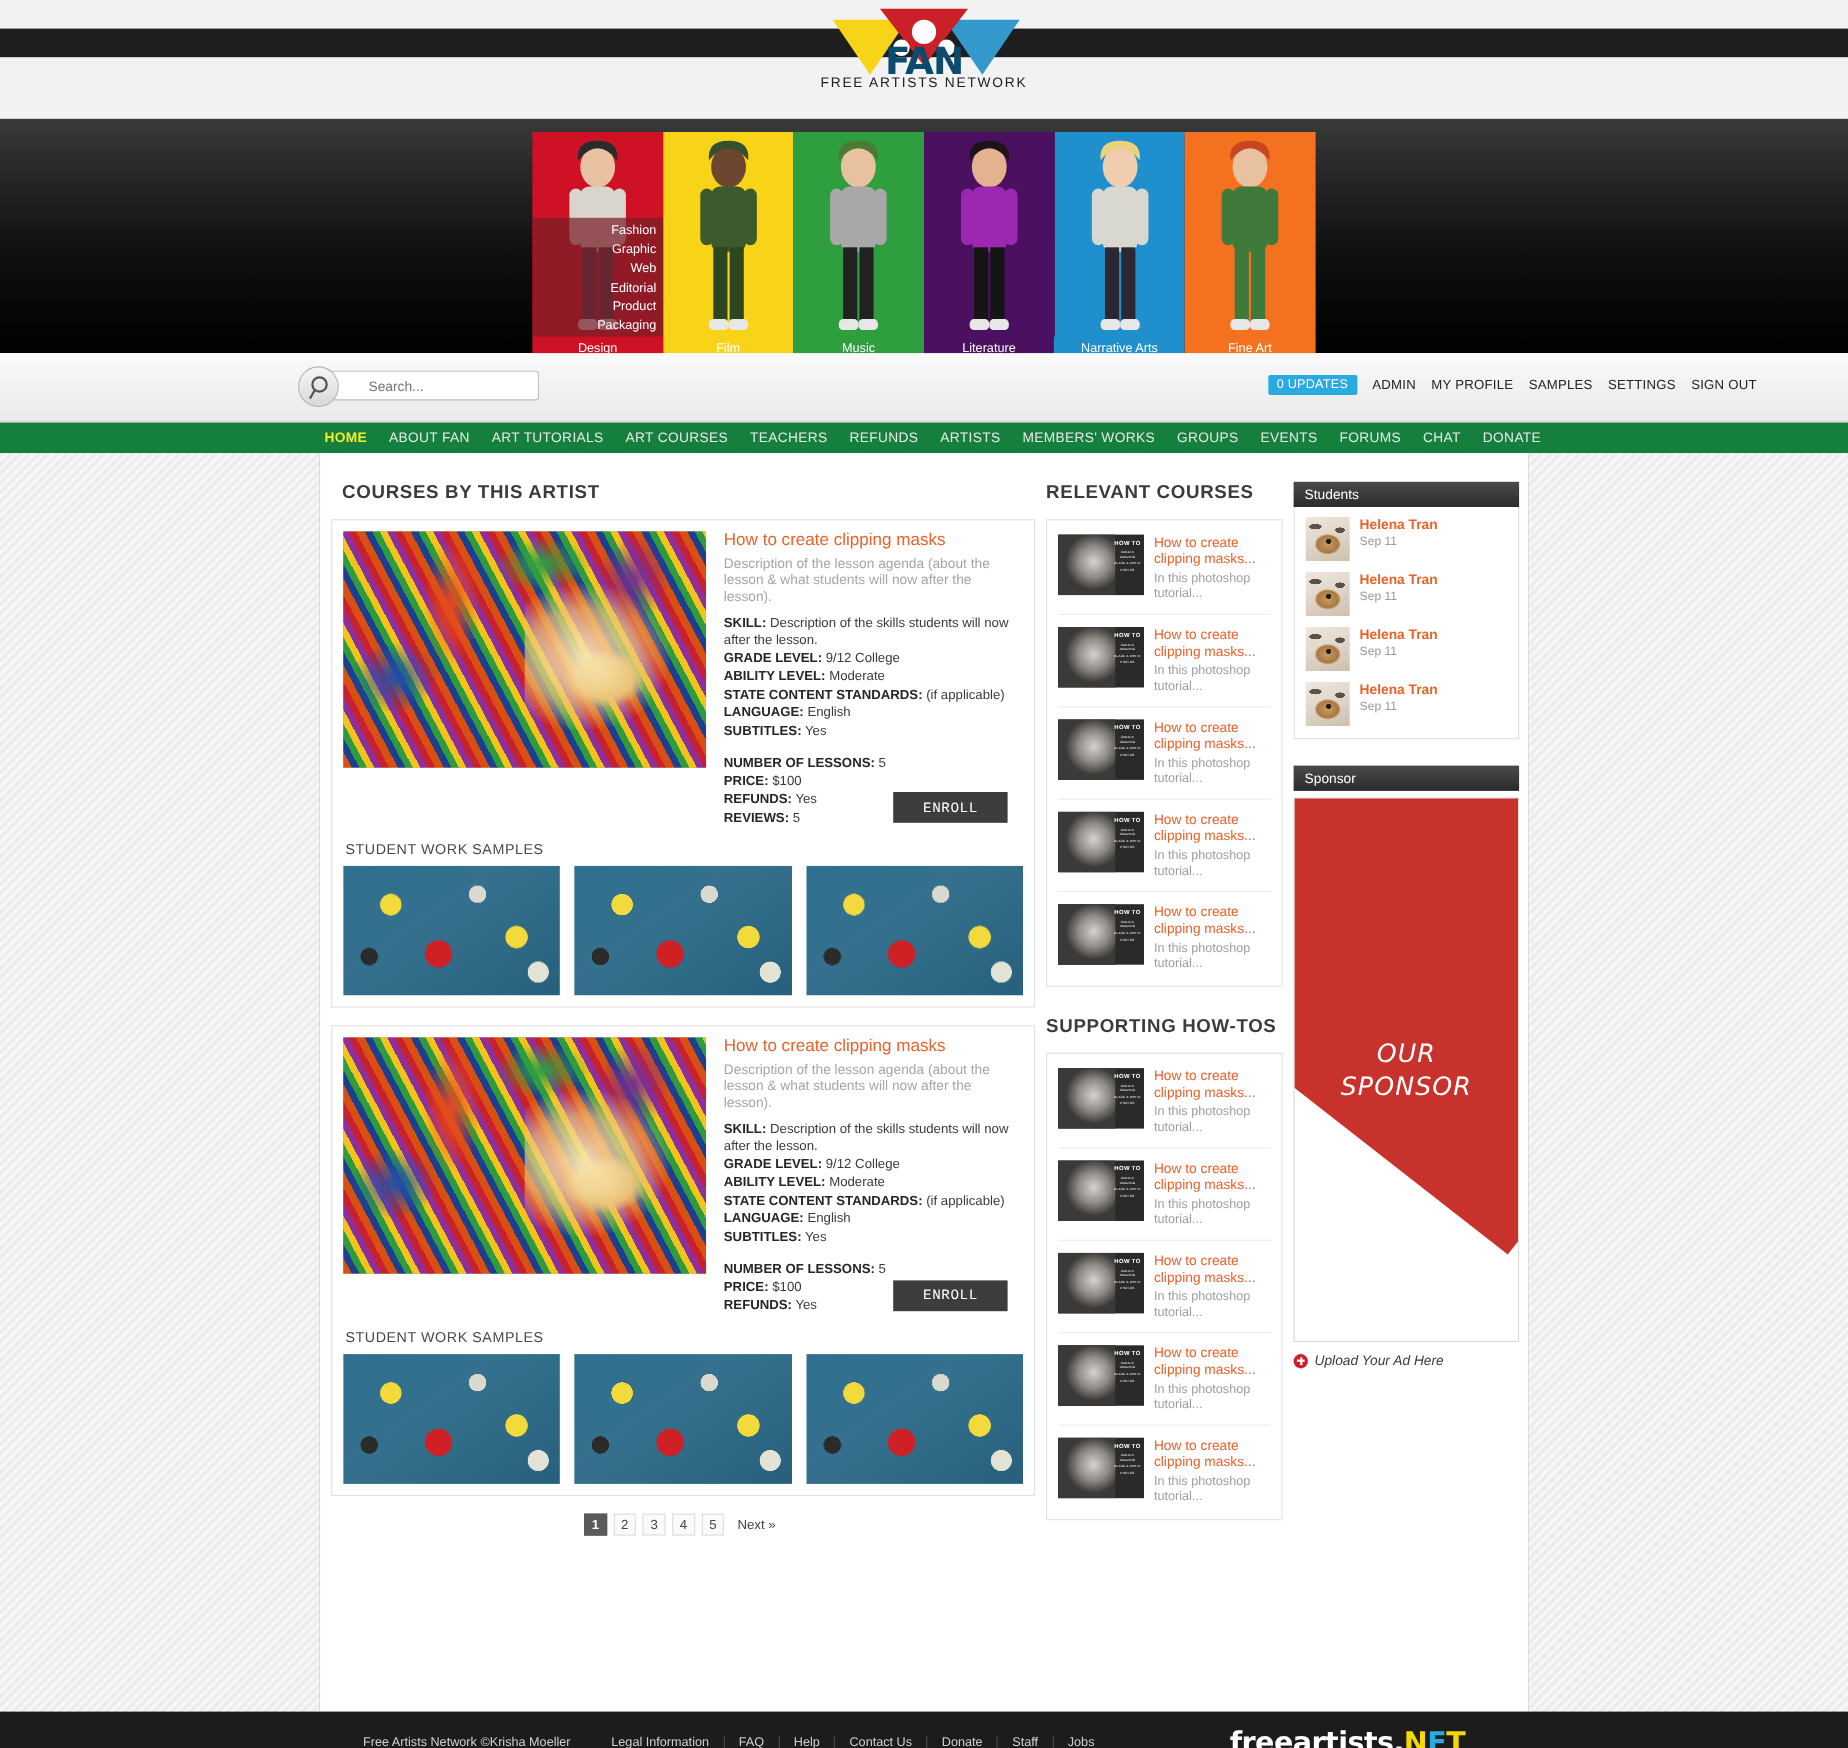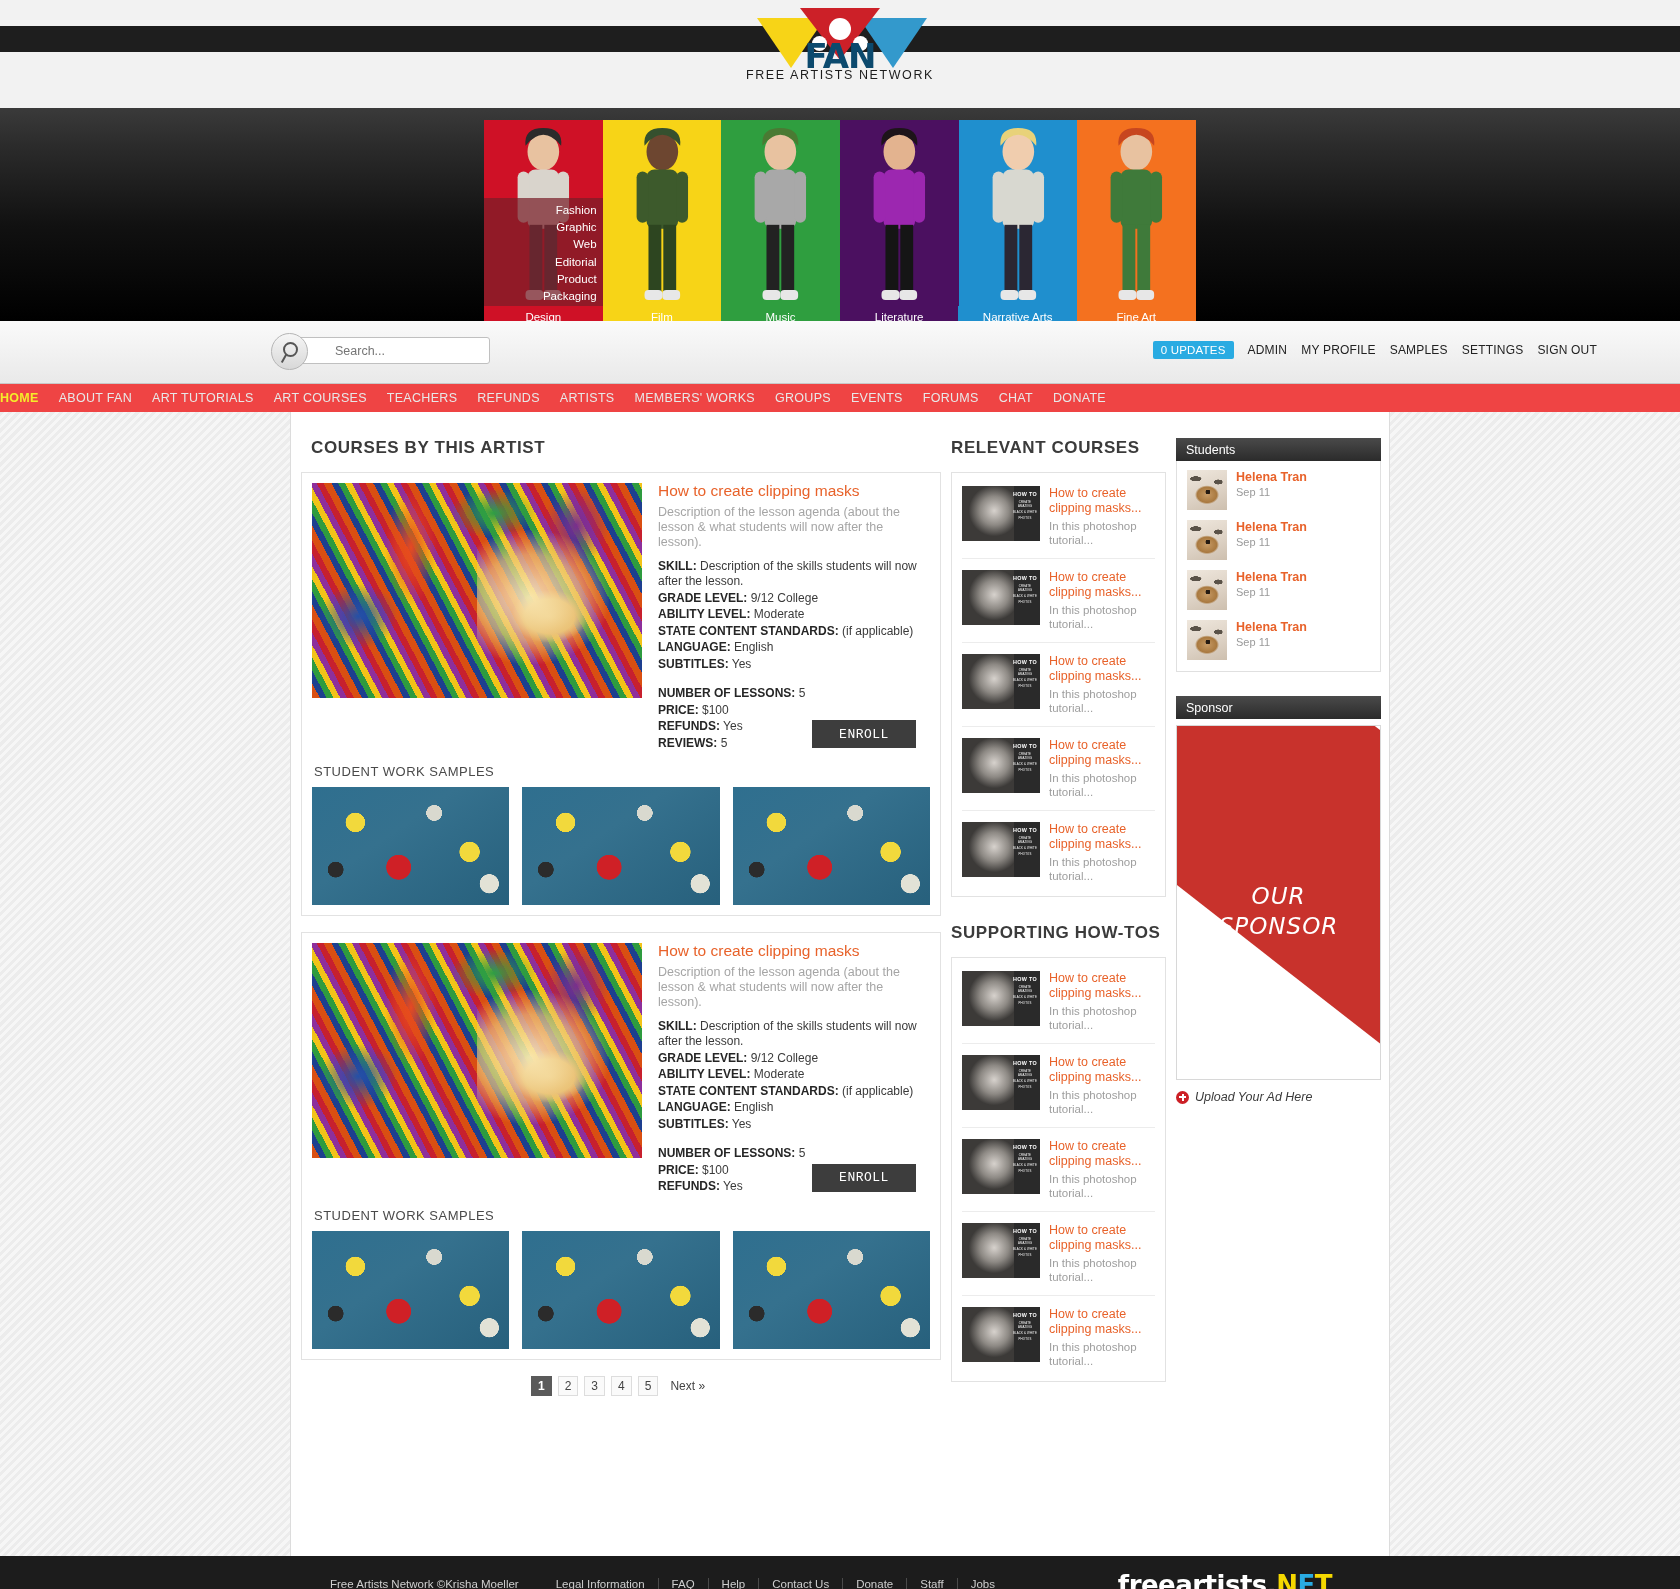--- a/index.html
+++ b/index.html
@@ -43,21 +43,21 @@
   .search-box { position:absolute; left:290px; top:16px; width:200px; height:27px; background:#fff; border:1px solid #c0c0c0; border-radius:3px; }
   .search-box input { width:100%; height:100%; border:0; outline:none; background:transparent; padding-left:44px; font-size:12.5px; color:#9b9b9b; font-family:"Liberation Sans", sans-serif; }
   .mag { position:absolute; left:-20px; top:-5px; width:37px; height:37px; border-radius:50%;
          background:linear-gradient(to bottom,#f6f6f6,#d8d8d8); border:1px solid #b5b5b5; }
   .mag:after { content:""; position:absolute; left:11px; top:8px; width:11px; height:11px; border:2px solid #555; border-radius:50%; }
   .mag:before { content:""; position:absolute; left:11px; top:20px; width:2px; height:9px; background:#555; transform:rotate(30deg); }
   .toplinks { position:absolute; right:83px; top:20px; display:flex; align-items:center; gap:14px; font-size:12px; color:#222; letter-spacing:.2px; }
   .updates { background:#29abe2; color:#fff; padding:3px 8px; font-size:11.5px; border-radius:2px; }
 
   
-  .mainnav { height:28px; background:#ef4444; display:flex; align-items:center; gap:20px; }
+  .mainnav { height:28px; background:#15803d; display:flex; align-items:center; padding-left:295px; gap:20px; }
   .mainnav a { color:#e8e8e8; font-size:12.5px; text-decoration:none; letter-spacing:.3px; }
   .mainnav a.active { color:#f5ec2a; font-weight:bold; }
 
   
   .page { position:relative; height:1144px;
     background:repeating-linear-gradient(135deg,#ececec 0 3px,#f6f6f6 3px 6px); }
   .content { position:absolute; left:290px; top:0; width:1100px; min-height:1144px; background:#fff;
              border-left:1px solid #dcdcdc; border-right:1px solid #dcdcdc; }
   .col-left { position:absolute; left:10px; top:0; width:640px; }
   .col-mid { position:absolute; left:660px; top:0; width:215px; }
@@ -128,21 +128,21 @@
     background:
       radial-gradient(circle 5px at 52% 55%, #241a12 0 45%, rgba(36,26,18,0) 48%),
       radial-gradient(ellipse 14px 11px at 50% 62%, #c79b66 0%, #a9793f 70%, rgba(169,121,63,0) 86%),
       radial-gradient(ellipse 9px 4px at 22% 22%, #5a5248 0 60%, rgba(90,82,72,0) 65%),
       radial-gradient(ellipse 7px 4px at 78% 30%, #5a5248 0 60%, rgba(90,82,72,0) 65%),
       linear-gradient(160deg,#efe7dd 0%,#ded3c6 55%,#cdbfae 100%);
   }
   .stu-name { color:#e8622a; font-size:12.5px; font-weight:bold; line-height:15px; }
   .stu-date { color:#9a9a9a; font-size:11px; margin-top:1px; }
 
-  .sponsor-box { border:1px solid #d8d8d8; background:#fff; height:355px; position:relative; overflow:hidden; margin-top:6px; }
+  .sponsor-box { border:1px solid #d8d8d8; background:#fff; height:495px; position:relative; overflow:hidden; margin-top:6px; }
   .sponsor-band { position:absolute; left:-40%; top:-5%; width:210%; height:70%;
     background:#c8322c; transform:rotate(38deg); transform-origin:50% 50%; }
   .sponsor-text { position:absolute; left:0; right:0; top:44%; text-align:center; color:#fff; font-size:23px;
     font-style:italic; line-height:30px; font-family:"DejaVu Sans", sans-serif; letter-spacing:1px; }
   .upload { margin-top:10px; font-size:12.5px; color:#3a3a3a; display:flex; align-items:center; gap:6px;font-style:italic; }
   .plus-icon { width:13px; height:13px; border-radius:50%; background:#cc2026; position:relative; flex:none; }
   .plus-icon:before { content:""; position:absolute; left:3px; top:5.5px; width:7px; height:2px; background:#fff; }
   .plus-icon:after { content:""; position:absolute; left:5.5px; top:3px; width:2px; height:7px; background:#fff; }
 
   

